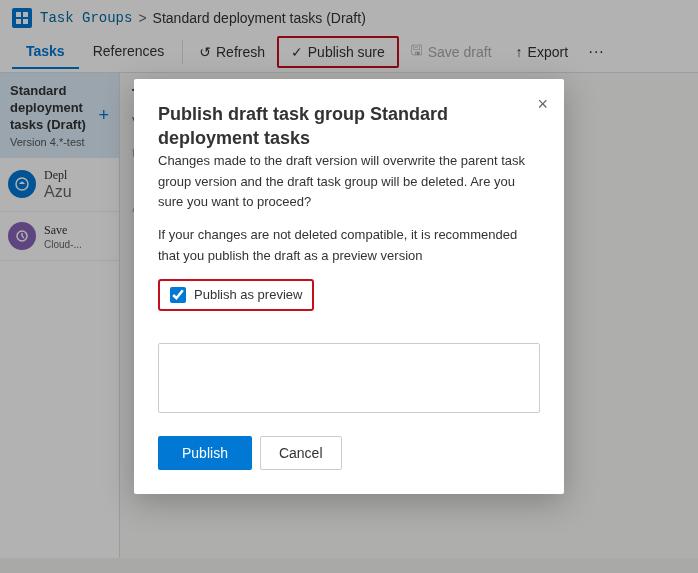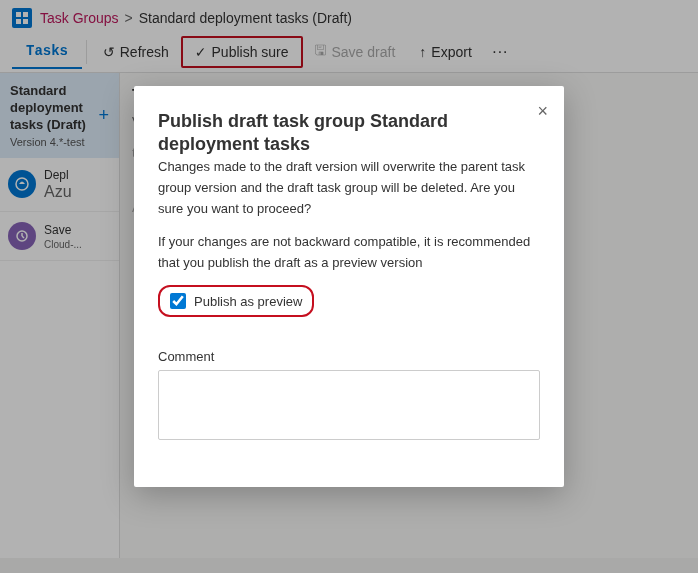--- a/index.html
+++ b/index.html
@@ -19,39 +19,39 @@
       color: #333;
     }
     .breadcrumb-icon {
       width: 20px; height: 20px;
       background: #0078d4;
       display: inline-flex; align-items: center; justify-content: center;
       margin-right: 8px;
       border-radius: 2px;
     }
     .breadcrumb-icon svg { width:14px; height:14px; }
-    .breadcrumb-link { color: #be185d; cursor: pointer; }
+    .breadcrumb-link { color: #0369a1; cursor: pointer; font-family: Liberation Mono, monospace; }
     .breadcrumb-sep { margin: 0 6px; color: #666; }
     .breadcrumb-current { color: #333; font-weight: 400; }
 
     .toolbar-row {
       display: flex;
       align-items: center;
       gap: 0;
       padding: 2px 0;
     }
     .tab-btn {
       padding: 8px 14px;
       border: none;
       background: none;
       cursor: pointer;
       font-size: 14px;
       color: #333;
       border-bottom: 2px solid transparent;
-      font-family: Liberation Mono, monospace;
+      font-family: Liberation Sans, sans-serif;
     }
     .tab-btn.active {
       border-bottom: 2px solid #0078d4;
       color: #0078d4;
       font-weight: 600;
     }
     .toolbar-sep {
       width: 1px; height: 24px;
       background: #e0e0e0;
       margin: 0 4px;
@@ -113,21 +113,21 @@
       cursor: pointer;
     }
     .left-item-icon {
       width: 28px; height: 28px;
       border-radius: 50%;
       display: flex; align-items: center; justify-content: center;
       flex-shrink: 0;
     }
     .icon-blue { background: #0078d4; }
     .icon-clock { background: #8764b8; }
-    .left-item-text { font-size: 12px; color: #333; line-height: 1.3; }
+    .left-item-text { font-size: 12px; color: #333; line-height: 1.3; font-family: Liberation Serif, serif; }
 
     
     .right-panel {
       flex: 1;
       background: #faf9f8;
       padding: 12px;
       overflow: hidden;
     }
     .right-panel-title {
       font-size: 15px;
@@ -191,21 +191,21 @@
       color: #333;
       line-height: 1.6;
       margin-bottom: 12px;
     }
     .checkbox-row {
       display: flex; align-items: center; gap: 8px;
       border: 2px solid #c50f1f;
       padding: 6px 10px;
       display: inline-flex;
       margin-bottom: 16px;
-      border-radius: 12px;
+      border-radius: 3px;
     }
     .checkbox-input {
       width: 16px; height: 16px;
       accent-color: #0078d4;
       cursor: pointer;
     }
     .checkbox-label {
       font-size: 13px;
       color: #333;
       cursor: pointer;
@@ -273,20 +273,21 @@
           <rect x="1" y="8" width="5" height="5"></rect>
           <rect x="8" y="8" width="5" height="5"></rect>
         </svg>
     </div>
     <span class="breadcrumb-link">Task Groups</span>
     <span class="breadcrumb-sep">&gt;</span>
     <span class="breadcrumb-current">Standard deployment tasks (Draft)</span>
   </div>
   <div class="toolbar-row">
     <button class="tab-btn active">Tasks</button>
+    <button class="tab-btn">References</button>
     <div class="toolbar-sep"></div>
     <button class="toolbar-action">
       <span>↺</span>
       <span>Refresh</span>
     </button>
     <button class="toolbar-action publish-draft-btn">
       <span>✓</span>
       <span>Publish sure</span>
     </button>
     <button class="toolbar-action disabled">
@@ -350,23 +351,26 @@
     <div style="font-size:13px;color:#aaa;margin-top:8px;">t tasks</div>
     <div style="font-size:13px;color:#aaa;margin-top:40px;">A set of tasks for deployment</div>
   </div>
 </div>
 
 <div class="modal-overlay">
   <div class="modal">
     <button class="modal-close">×</button>
     <div class="modal-title">Publish draft task group Standard deployment tasks</div>
     <p class="modal-body-text">Changes made to the draft version will overwrite the parent task group version and the draft task group will be deleted. Are you sure you want to proceed?</p>
-    <p class="modal-body-text">If your changes are not backward compatible, it is recommended that you publish the draft as a preview version</p>
+    <p class="modal-body-text">If your changes are not deleted compatible, it is recommended that you publish the draft as a preview version</p>
     <div style="margin-bottom:16px;">
       <label class="checkbox-row">
         <input type="checkbox" class="checkbox-input" checked="" style="">
         <span class="checkbox-label">Publish as preview</span>
       </label>
     </div>
-    <label class="comment-label">Comment</label>
     <textarea class="comment-textarea" style=""></textarea>
+    <div class="modal-footer">
+      <button class="btn-primary">Publish</button>
+      <button class="btn-default">Cancel</button>
+    </div>
   </div>
 </div>
 
 </body></html>

